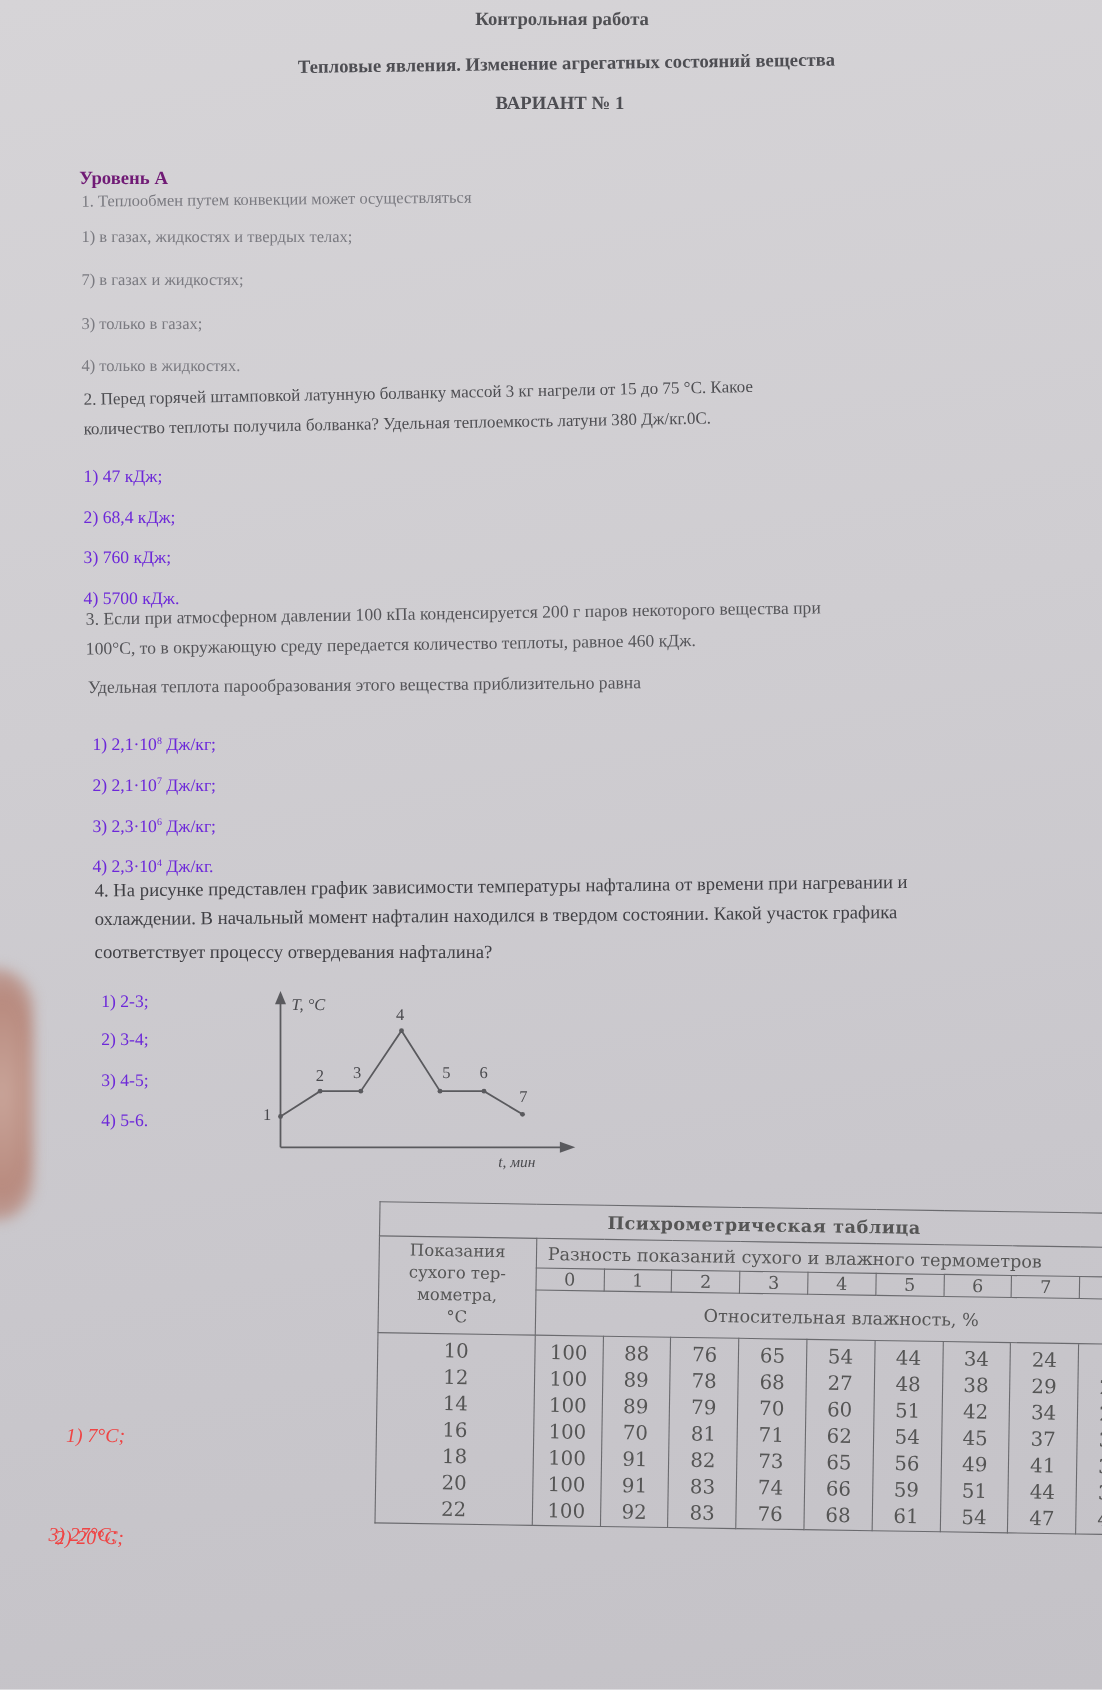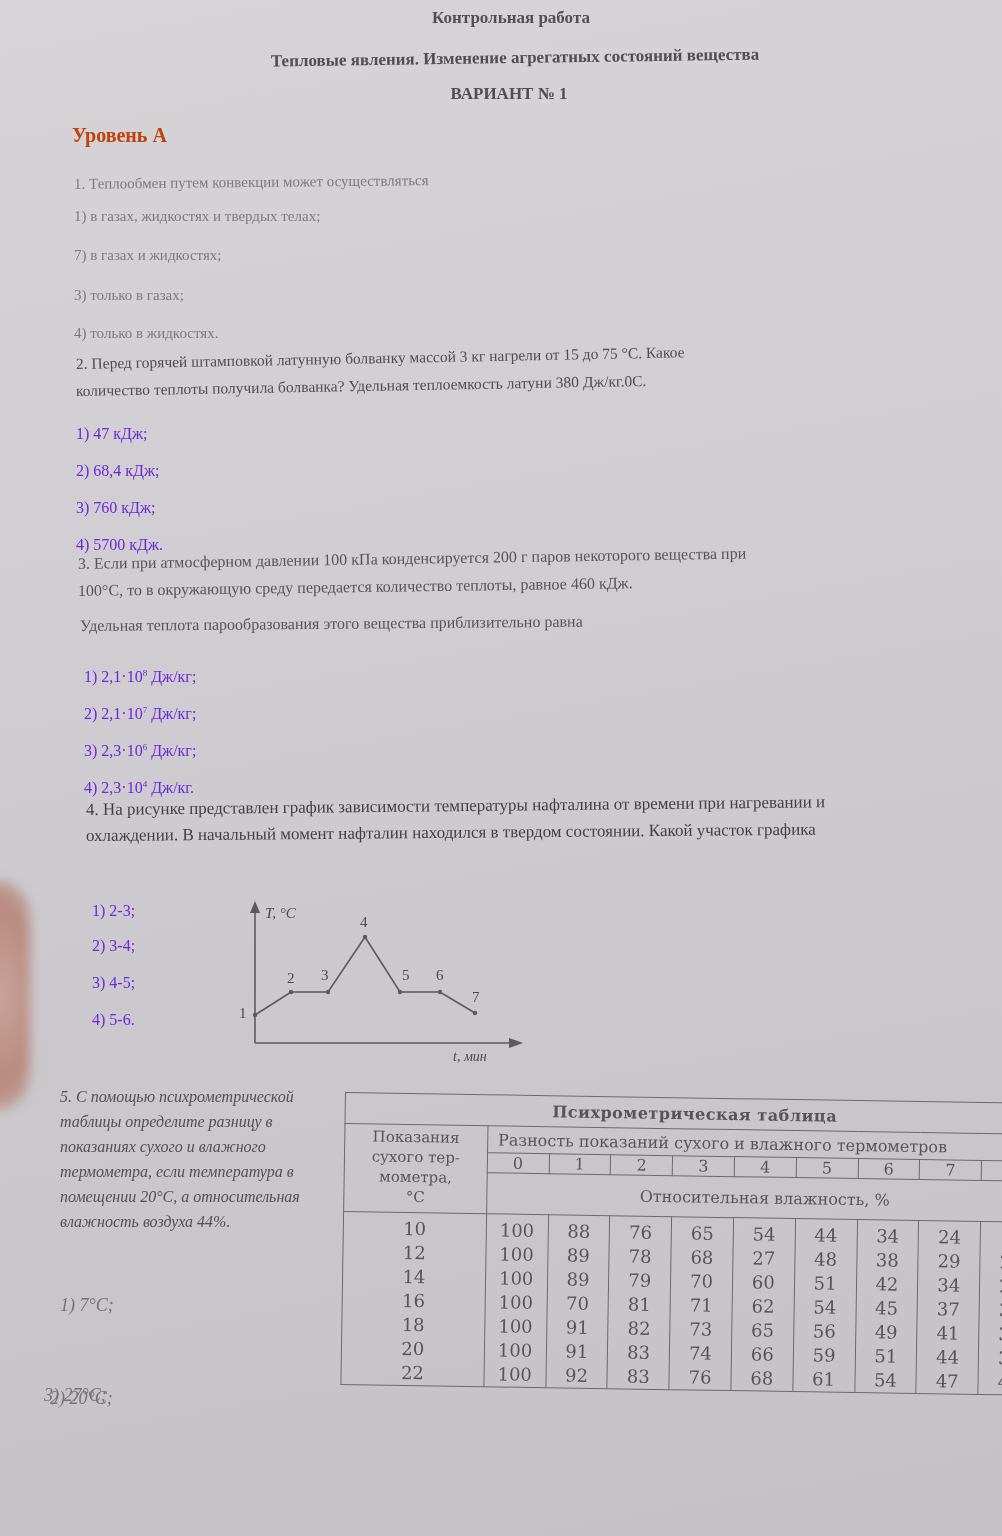--- a/index.html
+++ b/index.html
@@ -13,29 +13,29 @@
   .finger {
     position: absolute; left: -40px; top: 880px; width: 70px; height: 230px;
     border-radius: 35px;
     background: radial-gradient(ellipse at 60% 50%, #c9a59a 0%, #b88a7e 55%, rgba(180,150,145,0.0) 100%);
     filter: blur(6px);
   }
   .abs { position: absolute; white-space: nowrap; }
   .title-main { left: 0; width: 1002px; top: 8px; text-align: center; font-size: 17px; font-weight: bold; color: #505054; transform: translateX(10px); }
   .title-sub { left: 0; width: 1002px; top: 48px; text-align: center; font-size: 17px; font-weight: bold; color: #4e4e53; transform: translateX(14px) rotate(-0.8deg); }
   .title-variant { left: 0; width: 1002px; top: 84px; text-align: center; font-size: 17px; font-weight: bold; color: #4e4e53; transform: translateX(8px); }
-  .level { left: 72px; top: 124px; font-size: 20px; font-weight: bold; color: #c2410c; }
+  .level { left: 72px; top: 152px; font-size: 17px; font-weight: bold; color: #701a75; }
   .q { font-size: 16px; color: #555559; }
   .q1 { font-size: 15px; color: #7a7a80; }
   .opt { font-size: 16px; color: #6d28d9; }
   .q2 { color: #4e4e52; }
   .sup { font-size: 9px; vertical-align: 6px; }
   .q4 { font-size: 17px; color: #404045; }
   .q5 { font-size: 16px; color: #505054; font-style: italic; line-height: 25px; white-space: normal; width: 280px; }
-  .ans5 { font-size: 18px; color: #737373; font-style: italic; font-family: Liberation Serif, serif; }
+  .ans5 { font-size: 18px; color: #ef4444; font-style: italic; font-family: Liberation Serif, serif; }
 
   
   .graph { position: absolute; left: 225px; top: 895px; width: 300px; height: 170px; }
 
   
   .ptable {
     position: absolute; left: 345px; top: 1092px; width: 700px;
     border-collapse: collapse; font-family: "DejaVu Serif", serif; color: #555;
     transform: rotate(0.9deg); transform-origin: left top;
   }
@@ -85,20 +85,21 @@
   </div>
   <div class="abs opt" style="left:84px;top:742px;">
     <span>3) 2,3·10</span><span class="sup">6</span><span> Дж/кг;</span>
   </div>
   <div class="abs opt" style="left:84px;top:779px;">
     <span>4) 2,3·10</span><span class="sup">4</span><span> Дж/кг.</span>
   </div>
 
   <div class="abs q4" style="left:86px;top:800px;transform:rotate(-0.6deg);transform-origin:left;">4. На рисунке представлен график зависимости температуры нафталина от времени при нагревании и</div>
   <div class="abs q4" style="left:86px;top:826px;transform:rotate(-0.5deg);transform-origin:left;">охлаждении. В начальный момент нафталин находился в твердом состоянии. Какой участок графика</div>
+  <div class="abs q4" style="left:86px;top:856px;">соответствует процессу отвердевания нафталина?</div>
 
   <div class="abs opt" style="left:92px;top:902px;">1) 2-3;</div>
   <div class="abs opt" style="left:92px;top:937px;">2) 3-4;</div>
   <div class="abs opt" style="left:92px;top:974px;">3) 4-5;</div>
   <div class="abs opt" style="left:92px;top:1011px;">4) 5-6.</div>
 
   <svg class="graph" viewBox="0 0 300 170" width="300" height="170">
     <g stroke="#5a5a5e" stroke-width="1.6" fill="none">
       <line x1="30" y1="148" x2="30" y2="12"></line>
       <line x1="30" y1="148" x2="290" y2="148"></line>
@@ -121,21 +122,20 @@
       <text x="62" y="88">2</text>
       <text x="96" y="85">3</text>
       <text x="135" y="32">4</text>
       <text x="177" y="85">5</text>
       <text x="211" y="85">6</text>
       <text x="247" y="107">7</text>
       <text x="228" y="166" font-size="14" font-style="italic">t, мин</text>
     </g>
   </svg>
 
-  <div class="abs q5" style="left:60px;top:1084px;">5. С помощью психрометрической таблицы определите разницу в показаниях сухого и влажного термометра, если температура в помещении 20°С, а относительная влажность воздуха 44%.</div>
   <div class="abs ans5" style="left:60px;top:1295px;">1) 7°С;</div>
   <div class="abs ans5" style="left:50px;top:1340px;margin-top:48px;">2) 20°С;</div>
   <div class="abs ans5" style="left:44px;top:1385px;">3) 27°С;</div>
 
   <div class="clipwrap">
   <table class="ptable">
     <tbody>
           <tr>
       <td colspan="10" class="caption-cell">Психрометрическая таблица</td>
     </tr>

